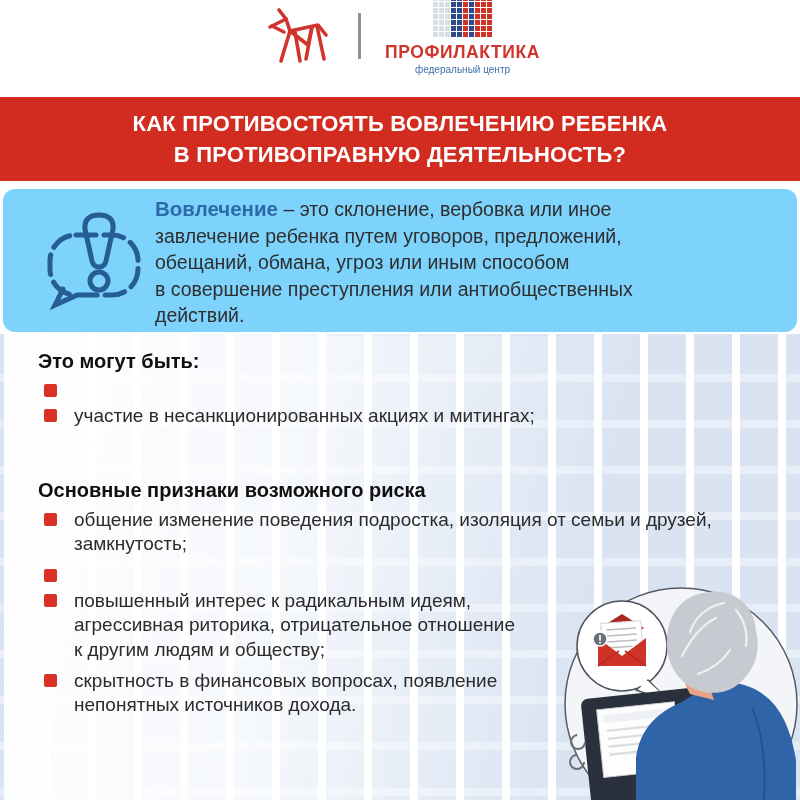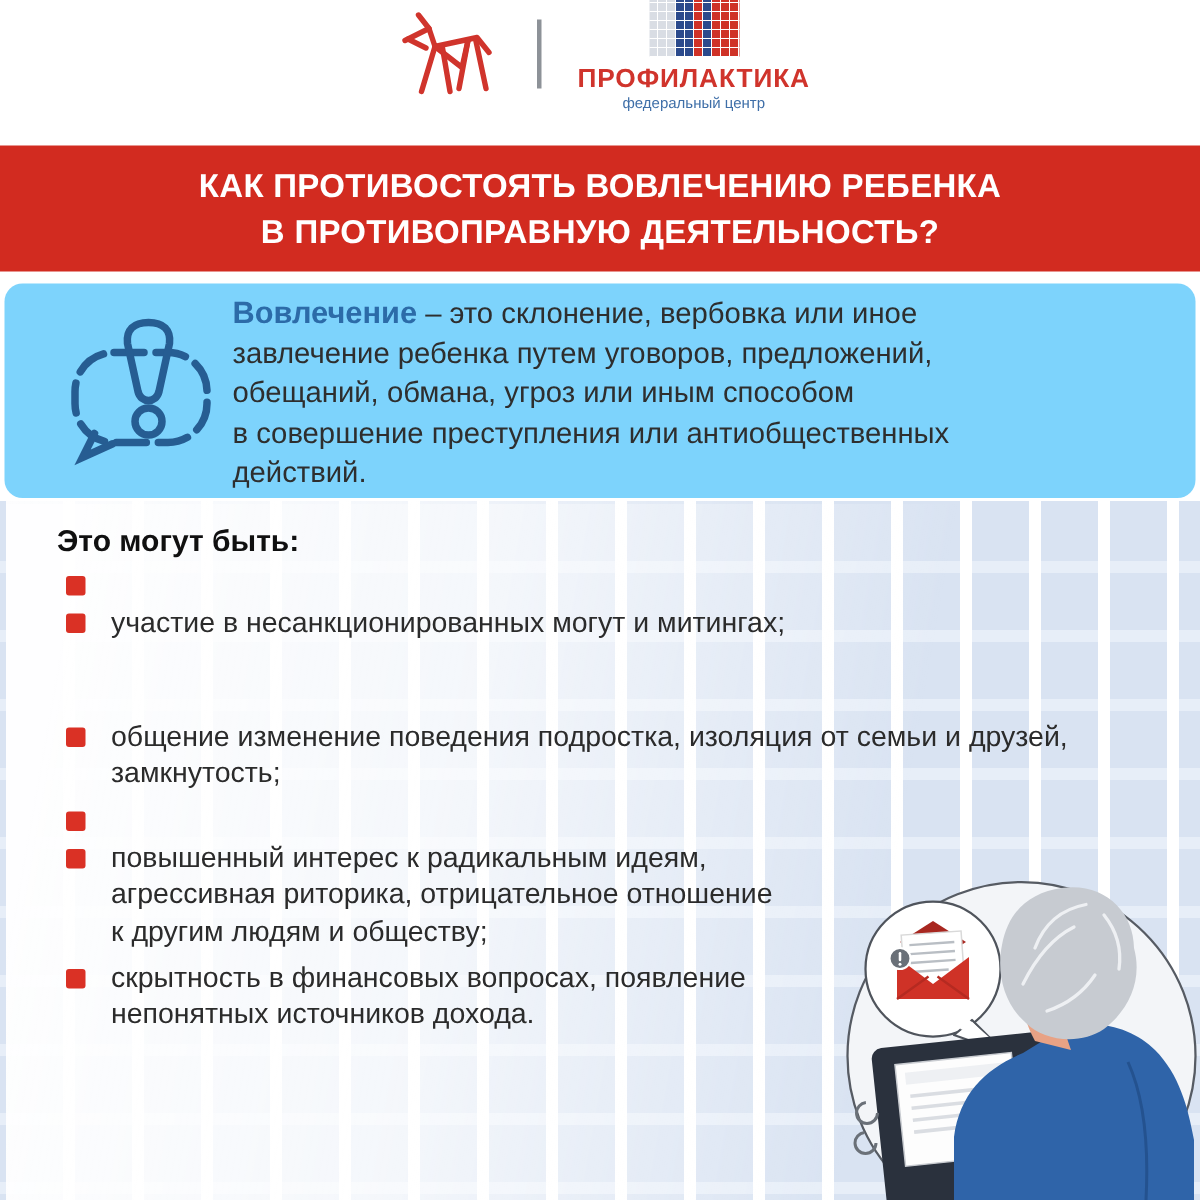--- a/index.html
+++ b/index.html
@@ -106,25 +106,26 @@
     </div>
   </div>
 
   <div class="section sec1">
     <div class="sec-heading">Это могут быть:</div>
     <div class="li">
       <span class="bullet"></span>
     </div>
     <div class="li">
       <span class="bullet"></span>
-      <span class="li-text">участие в несанкционированных могут и митингах;</span>
+      <span class="li-text">участие в несанкционированных акциях и митингах;</span>
     </div>
   </div>
 
   <div class="section sec2">
+    <div class="sec-heading">Основные признаки возможного риска</div>
     <div class="li">
       <span class="bullet"></span>
       <span class="li-text">общение изменение поведения подростка, изоляция от семьи и друзей,
 замкнутость;</span>
     </div>
     <div class="li">
       <span class="bullet"></span>
     </div>
     <div class="li">
       <span class="bullet"></span>

